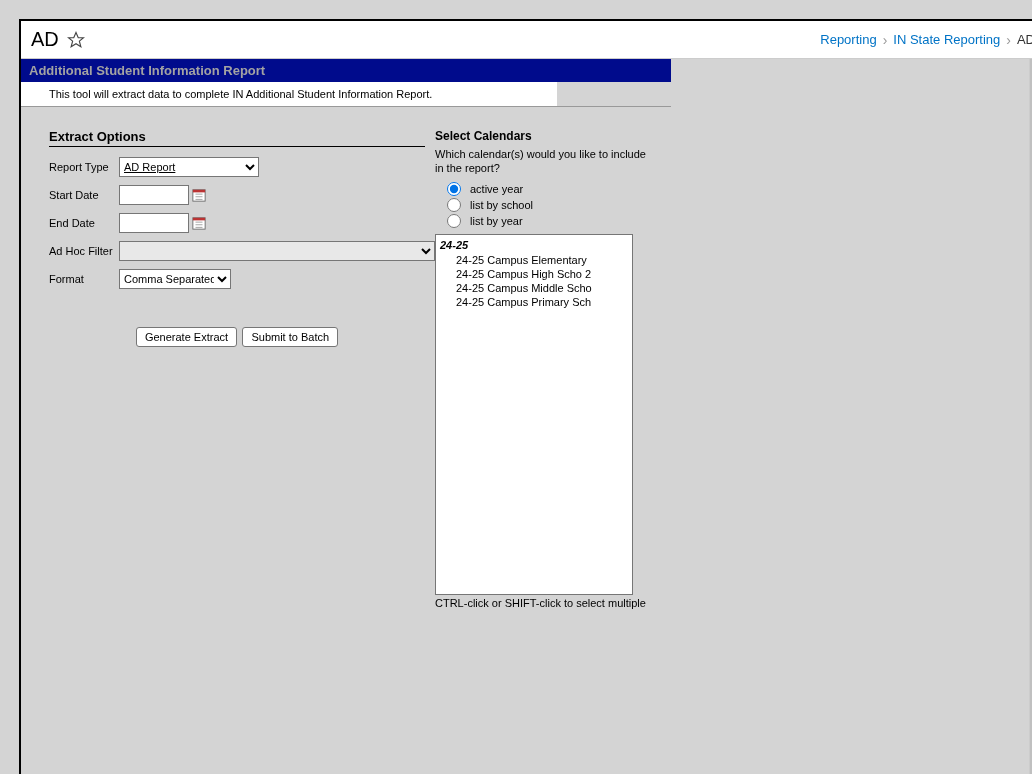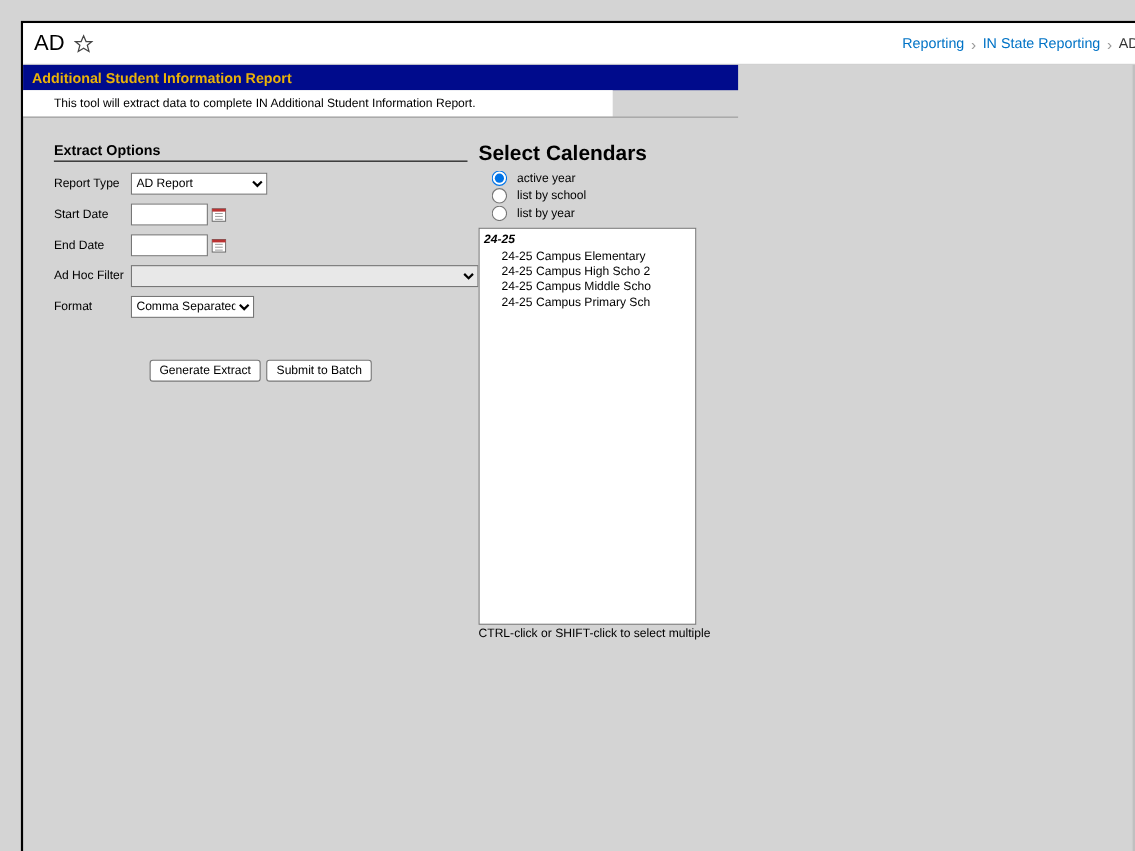--- a/index.html
+++ b/index.html
@@ -52,21 +52,21 @@
     }
     .breadcrumbs a {
       color: #0073c6;
       text-decoration: none;
       cursor: pointer;
     }
     .bc-current { color: #333; }
     .chev { color: #999; font-size: 14px; padding: 0 2px; }
     .report-banner {
       background: #000b8c;
-      color: #eab308;
+      color: #a3a3a3;
       font-weight: bold;
       font-size: 13px;
       padding: 4px 8px;
       width: 650px;
     }
     .description-row {
       background: #fff;
       padding: 6px 8px 6px 28px;
       font-size: 11px;
       width: 536px;
@@ -99,21 +99,21 @@
       font-size: 11px;
     }
     .form-label { font-size: 11px; }
     select, input[type="text"] {
       font-family: Arial, sans-serif;
       font-size: 11px;
       border: 1px solid #767676;
       background: #fff;
       height: 20px;
     }
-    select.report-type { width: 124px; }
+    select.report-type { width: 140px; text-decoration: underline; }
     select.adhoc { width: 316px; background: #e8e8e8; }
     select.format-select { width: 112px; }
     .date-wrap { display: flex; align-items: center; }
     input.date-input { width: 70px; padding: 1px 2px; }
     .cal-icon {
       width: 16px; height: 16px;
       margin-left: 2px;
       display: inline-flex;
       align-items: center;
       justify-content: center;
@@ -128,21 +128,21 @@
       font-size: 11px;
       padding: 3px 8px;
       border: 1px solid #767676;
       border-radius: 3px;
       background: #ffffff;
       cursor: pointer;
       margin: 0 1px;
     }
     .right-heading {
       font-weight: bold;
-      font-size: 19px;
+      font-size: 12px;
       margin-bottom: 4px;
     }
     .right-desc {
       font-size: 11px;
       margin-bottom: 6px;
       line-height: 1.3;
     }
     .radio-row {
       display: flex;
       align-items: center;
@@ -283,20 +283,21 @@
       </div>
 
       <div class="btn-row">
         <button class="action">Generate Extract</button>
         <button class="action">Submit to Batch</button>
       </div>
     </div>
 
     <div class="right-col">
       <div class="right-heading">Select Calendars</div>
+      <div class="right-desc">Which calendar(s) would you like to include in the report?</div>
 
       <label class="radio-row">
         <input type="radio" name="calmode" checked="" style="">
         <span>active year</span>
       </label>
       <label class="radio-row">
         <input type="radio" name="calmode" style="">
         <span>list by school</span>
       </label>
       <label class="radio-row">

